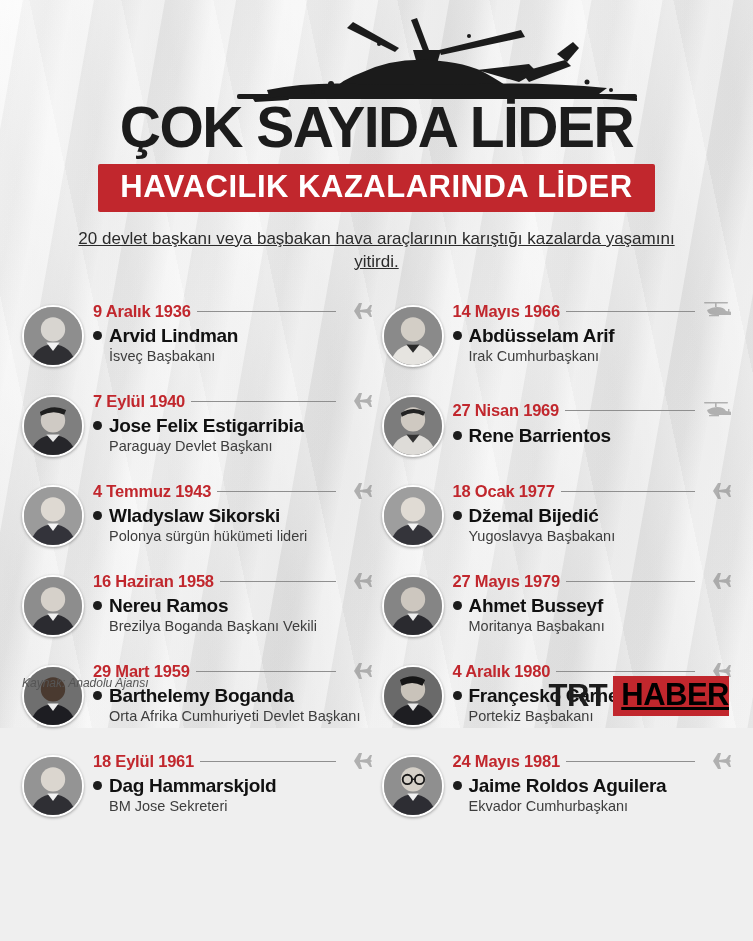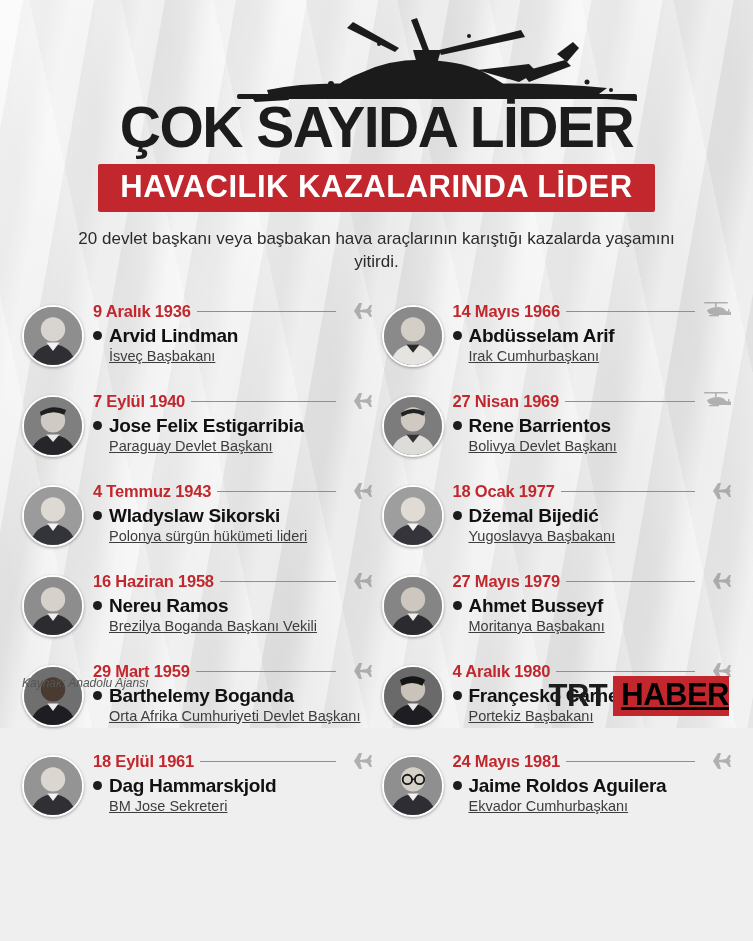--- a/index.html
+++ b/index.html
@@ -60,20 +60,21 @@
     padding: 5px 22px 7px 22px;
     margin-top: 8px;
     border-radius: 2px;
   }
   .lede {
     margin: 16px auto 0 auto;
     width: 600px;
     font-size: 17px;
     color: #2b2b2b;
     line-height: 1.35;
+    text-decoration: underline;
   }
 
   
   .columns {
     display: flex;
     margin-top: 18px;
     padding: 0 22px;
     gap: 10px;
   }
   .col { width: 50%; }
@@ -148,21 +149,20 @@
     color: #111111;
     letter-spacing: -0.3px;
     line-height: 1.12;
   }
   .role {
     font-size: 14.5px;
     color: #3d3d3d;
     margin-left: 16px;
     line-height: 1.2;
     margin-top: 1px;
-    text-decoration: underline;
   }
 
   
   .footer {
     position: absolute;
     left: 0; right: 2px; bottom: 0;
     height: 52px;
     padding: 0 22px;
     display: flex;
     align-items: flex-start;
@@ -455,21 +455,20 @@
                   <rect x="22" y="14" width="7" height="1.4" fill="#7e7e7e"></rect>
                   <rect x="27" y="11" width="1.4" height="5" fill="#7e7e7e"></rect>
                   <rect x="8" y="17" width="10" height="1.3" fill="#7e7e7e"></rect>
                 </svg>
             </span>
           </div>
           <div class="name-row">
             <span class="bullet"></span>
             <span class="name">Rene Barrientos</span>
           </div>
-          <div class="role">Bolivya Devlet Başkanı</div>
         </div>
       </div>
 
       <div class="entry">
         <div class="portrait">
           <svg viewBox="0 0 62 62">
               <rect width="62" height="62" fill="#9e9e9e"></rect>
               <circle cx="31" cy="24" r="13" fill="#e0dbd4"></circle>
               <path d="M6 62 q6 -22 25 -22 q19 0 25 22 z" fill="#34343a"></path>
               <path d="M25 39 l6 8 l6 -8 z" fill="#f4f4f4"></path>

